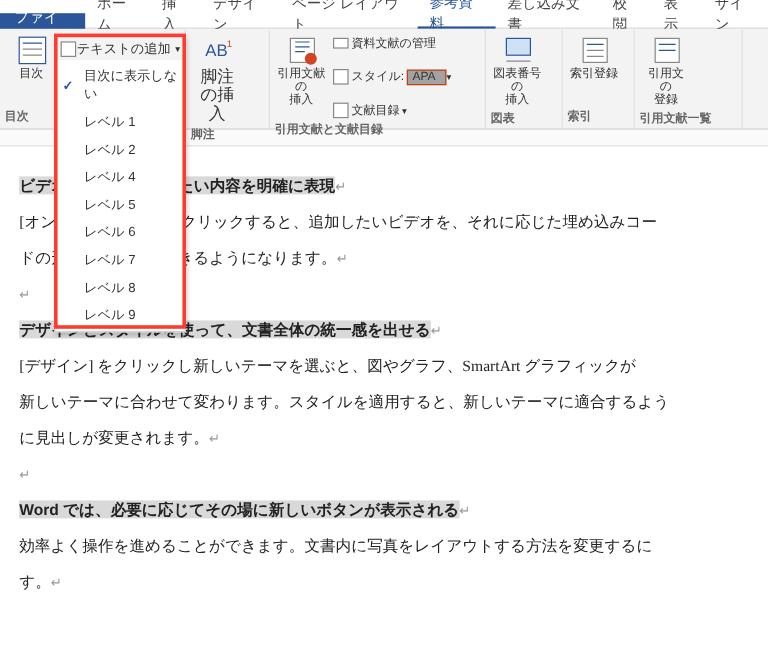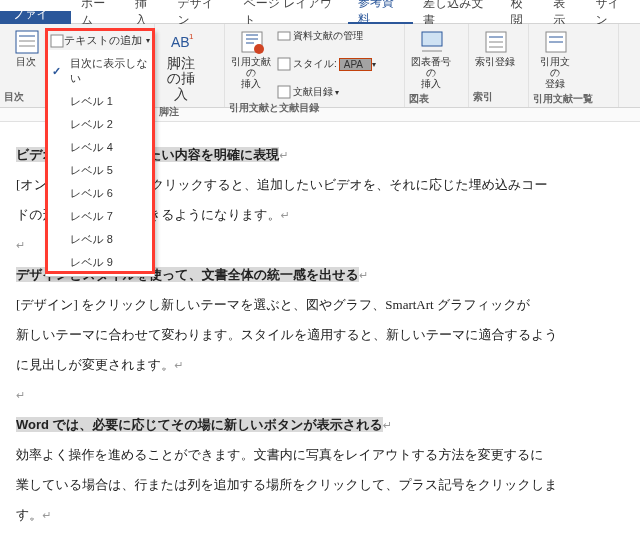--- a/index.html
+++ b/index.html
@@ -242,15 +242,14 @@
   <p><span>[オンライン ビデオ] をクリックすると、追加したいビデオを、それに応じた埋め込みコー</span></p>
   <p><span>ドの形式で貼り付けできるようになります。</span><span class="pmark">↵</span></p>
   <p><span class="pmark">↵</span></p>
   <p><span class="hl">デザインとスタイルを使って、文書全体の統一感を出せる</span><span class="pmark">↵</span></p>
   <p><span>[デザイン] をクリックし新しいテーマを選ぶと、図やグラフ、SmartArt グラフィックが</span></p>
   <p><span>新しいテーマに合わせて変わります。スタイルを適用すると、新しいテーマに適合するよう</span></p>
   <p><span>に見出しが変更されます。</span><span class="pmark">↵</span></p>
   <p><span class="pmark">↵</span></p>
   <p><span class="hl">Word では、必要に応じてその場に新しいボタンが表示される</span><span class="pmark">↵</span></p>
   <p><span>効率よく操作を進めることができます。文書内に写真をレイアウトする方法を変更するに</span></p>
-  <p><span>業している場合は、行または列を追加する場所をクリックして、プラス記号をクリックしま</span></p>
   <p><span>す。</span><span class="pmark">↵</span></p>
 </div>
 
 </body></html>

